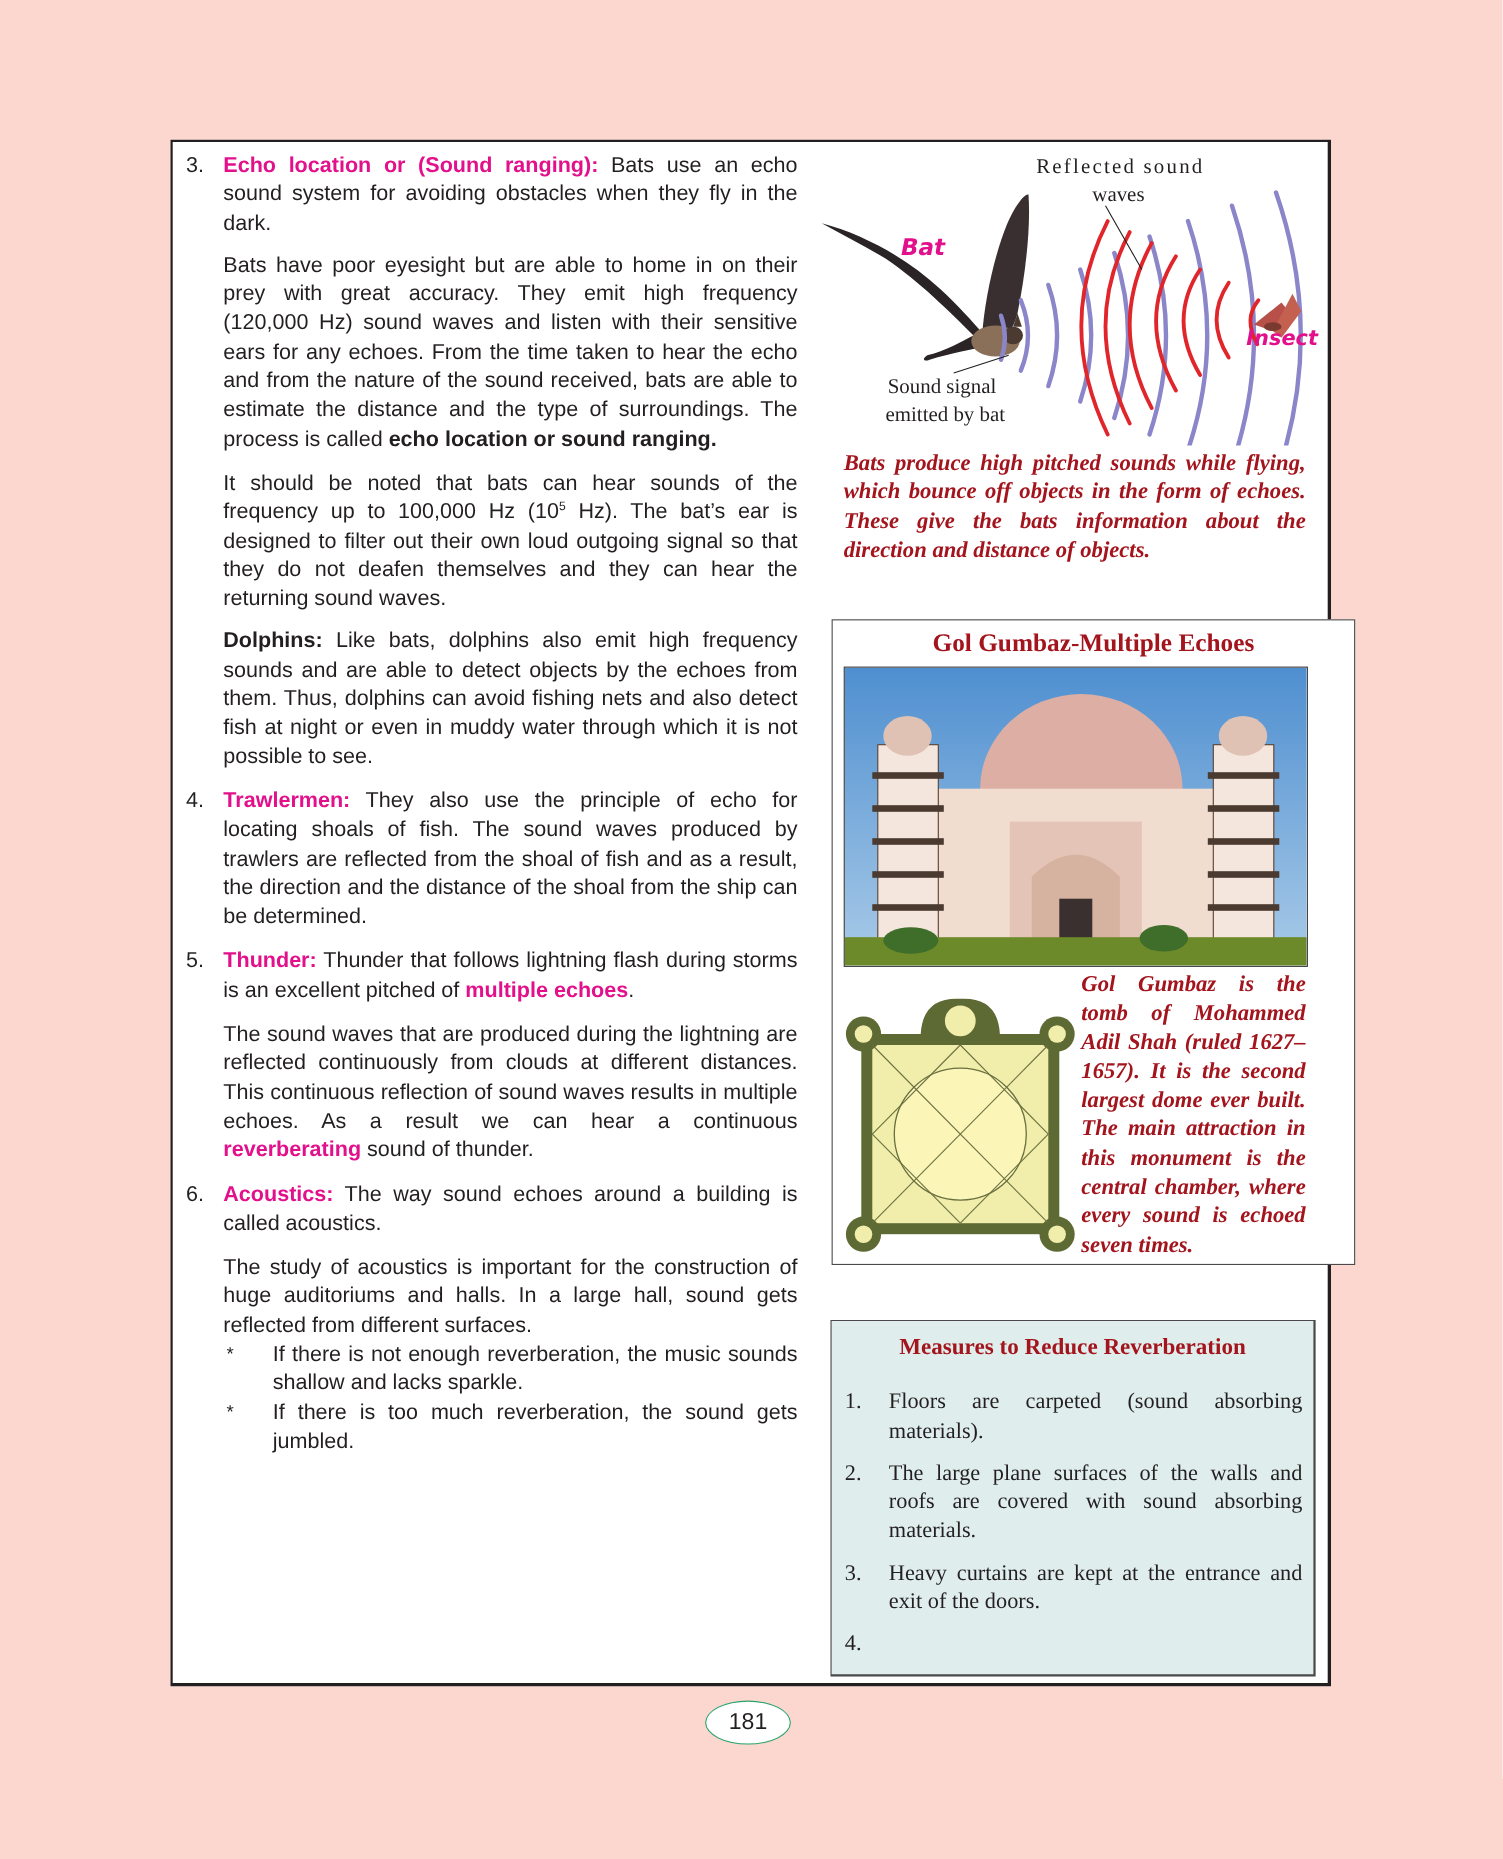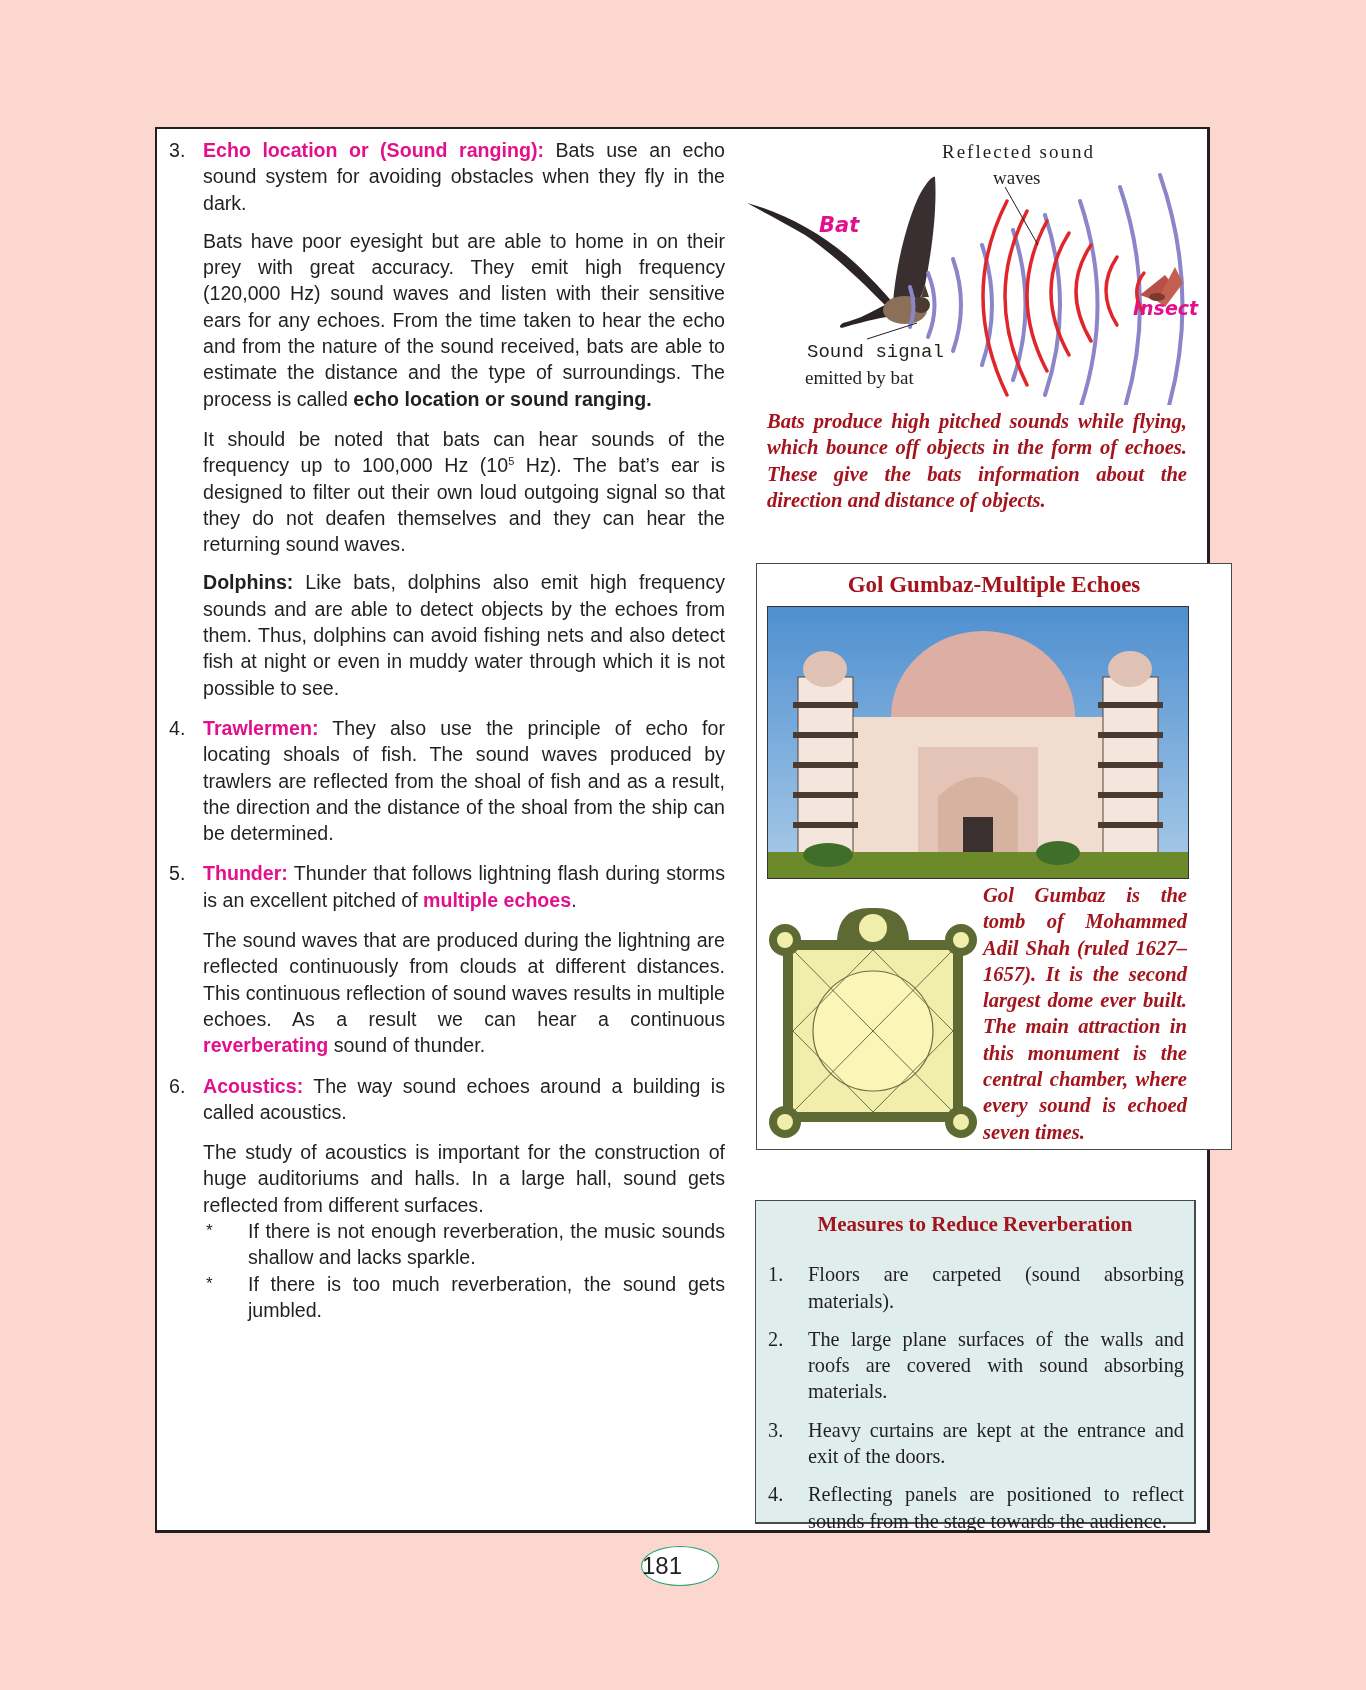--- a/index.html
+++ b/index.html
@@ -105,22 +105,22 @@
   .m-item { position: relative; padding-left: 52px; padding-right: 10px; margin: 0 0 12px 0; text-align: justify; }
   .m-num { position: absolute; left: 12px; top: 0; }
 
   
   .page-num {
     position: absolute;
     left: 641px; top: 1546px; width: 76px; height: 38px;
     border: 1.5px solid #2aa36b;
     border-radius: 50%;
     background: #fff;
-    text-align: left; line-height: 38px;
-    font-size: 24px; color: #231f20;
+    text-align: center; line-height: 38px;
+    font-size: 21px; color: #231f20;
   }
 </style>
 </head>
 <body>
 
 <div class="frame"></div>
 
 <div class="left-col">
 
   <div class="item">
@@ -190,21 +190,21 @@
       <ellipse cx="412" cy="162" rx="8" ry="4" fill="#7a3a30"></ellipse>
     </g>
 
     <line x1="122" y1="204" x2="172" y2="188" stroke="#231f20" stroke-width="1"></line>
     <line x1="260" y1="52" x2="293" y2="110" stroke="#231f20" stroke-width="1"></line>
   </svg>
   <span class="fig-label-serif" style="left:197px; top:4px; letter-spacing:2px;">Reflected  sound</span>
   <span class="fig-label-serif" style="left:248px; top:30px;">waves</span>
   <span class="fig-label-script" style="left:74px; top:78px;">Bat</span>
   <span class="fig-label-script" style="left:388px; top:162px; font-size:19px;">Insect</span>
-  <span class="fig-label-serif" style="left:62px; top:204px;font-family:Liberation Mono, monospace;">Sound signal</span>
+  <span class="fig-label-serif" style="left:62px; top:204px;">Sound signal</span>
   <span class="fig-label-serif" style="left:60px; top:230px;">emitted by bat</span>
 </div>
 <div class="bat-caption">Bats produce high pitched sounds while flying, which bounce off objects in the form of echoes. These give the bats information about the direction and distance of objects.</div>
 
 <div class="gg-box">
   <div class="gg-title">Gol Gumbaz-Multiple Echoes</div>
   <div class="gg-photo">
     <svg width="420" height="271" viewBox="0 0 420 271">
       <defs>
         <linearGradient id="sky" x1="0" y1="0" x2="0" y2="1">
@@ -267,16 +267,16 @@
     </svg>
   </div>
   <div class="gg-caption">Gol Gumbaz is the tomb of Mohammed Adil Shah (ruled 1627–1657). It is the second largest dome ever built. The main attraction in this monument is the central chamber, where every sound is echoed seven times.</div>
 </div>
 
 <div class="measures">
   <div class="measures-title">Measures to Reduce Reverberation</div>
   <p class="m-item"><span class="m-num">1.</span><span>Floors are carpeted (sound absorbing materials).</span></p>
   <p class="m-item"><span class="m-num">2.</span><span>The large plane surfaces of the walls and roofs are covered with sound absorbing materials.</span></p>
   <p class="m-item"><span class="m-num">3.</span><span>Heavy curtains are kept at the entrance and exit of the doors.</span></p>
-  <p class="m-item"><span class="m-num">4.</span><span>Reflecting panels are positioned to reflect sounds from the stage towards the audience.</span></p>
+  <p class="m-item"><span class="m-num">4.</span></p>
 </div>
 
 <div class="page-num">181</div>
 
 </body></html>

